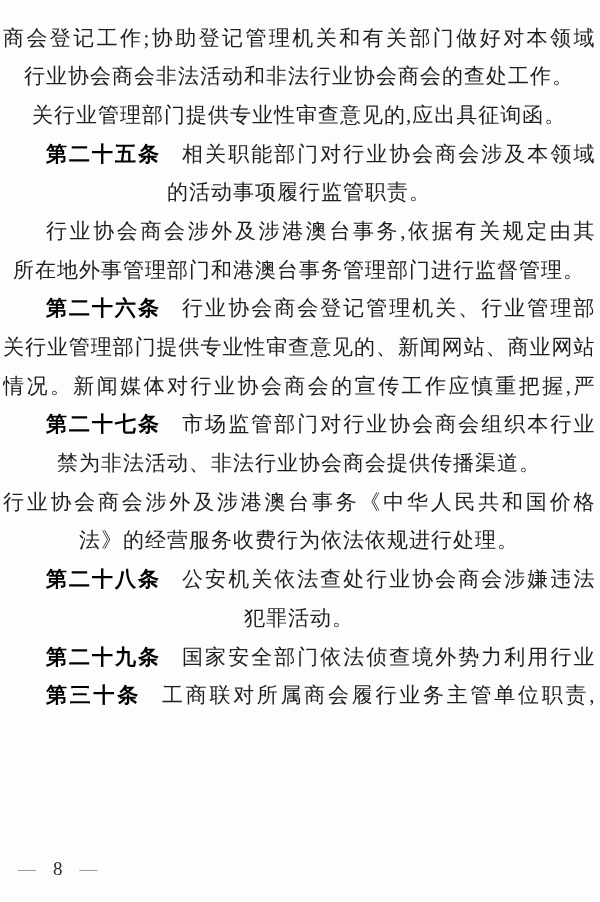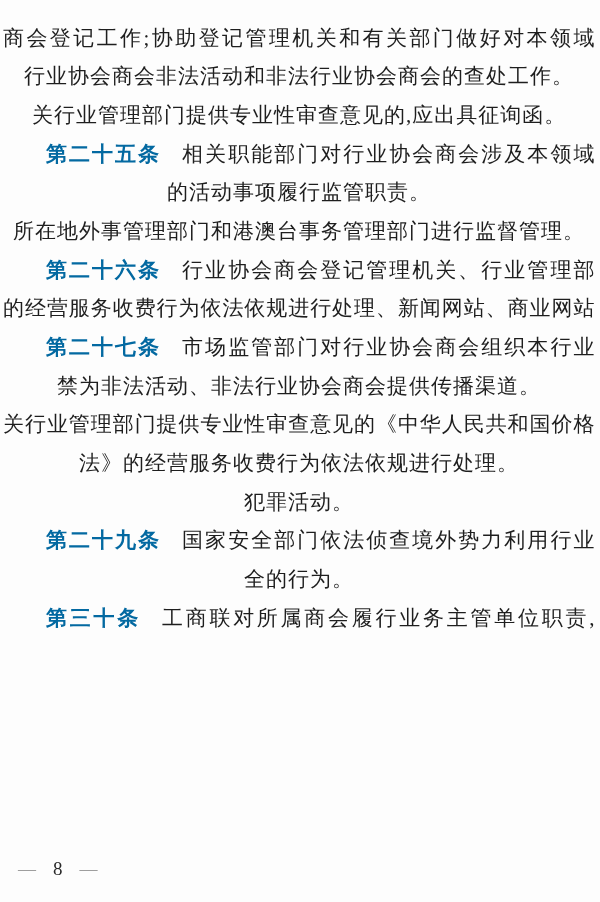--- a/index.html
+++ b/index.html
@@ -37,21 +37,21 @@
     text-align-last: justify;
     overflow: hidden;
   }
   .line.indent {
     padding-left: 43px;
   }
   .article-no {
     font-weight: 700;
     font-family: "Liberation Sans", "DejaVu Sans", sans-serif;
     margin-right: 21px;
-    color: #0369a1;
+    color: #000000;
   }
   .footer {
     position: absolute;
     left: 18px;
     top: 856px;
     height: 26px;
     display: inline-flex;
     align-items: center;
   }
   .footer .dash {
@@ -69,30 +69,32 @@
 </head>
 <body>
 
 <div class="page">
   <div class="content">
       <div class="line justify">商会登记工作;协助登记管理机关和有关部门做好对本领域</div>
       <div class="line">行业协会商会非法活动和非法行业协会商会的查处工作。</div>
       <div class="line">关行业管理部门提供专业性审查意见的,应出具征询函。</div>
       <div class="line justify indent"><span class="article-no">第二十五条</span>相关职能部门对行业协会商会涉及本领域</div>
       <div class="line">的活动事项履行监管职责。</div>
+      <div class="line justify indent">行业协会商会涉外及涉港澳台事务,依据有关规定由其</div>
       <div class="line">所在地外事管理部门和港澳台事务管理部门进行监督管理。</div>
       <div class="line justify indent"><span class="article-no">第二十六条</span>行业协会商会登记管理机关、行业管理部</div>
-      <div class="line justify">的经营服务收费行为依法依规进行处理、新闻网站、商业网站</div>
+      <div class="line justify">关行业管理部门提供专业性审查意见的、新闻网站、商业网站</div>
+      <div class="line justify">情况。新闻媒体对行业协会商会的宣传工作应慎重把握,严</div>
       <div class="line justify indent"><span class="article-no">第二十七条</span>市场监管部门对行业协会商会组织本行业</div>
       <div class="line">禁为非法活动、非法行业协会商会提供传播渠道。</div>
-      <div class="line justify">关行业管理部门提供专业性审查意见的《中华人民共和国价格</div>
+      <div class="line justify">行业协会商会涉外及涉港澳台事务《中华人民共和国价格</div>
       <div class="line">法》的经营服务收费行为依法依规进行处理。</div>
+      <div class="line justify indent"><span class="article-no">第二十八条</span>公安机关依法查处行业协会商会涉嫌违法</div>
       <div class="line">犯罪活动。</div>
       <div class="line justify indent"><span class="article-no">第二十九条</span>国家安全部门依法侦查境外势力利用行业</div>
-      <div class="line">全的行为。</div>
       <div class="line justify indent"><span class="article-no">第三十条</span>工商联对所属商会履行业务主管单位职责,</div>
     </div>
   <div class="footer">
     <span class="dash">—</span>
     <span class="pagenum">8</span>
     <span class="dash">—</span>
   </div>
 </div>
 
 </body></html>

